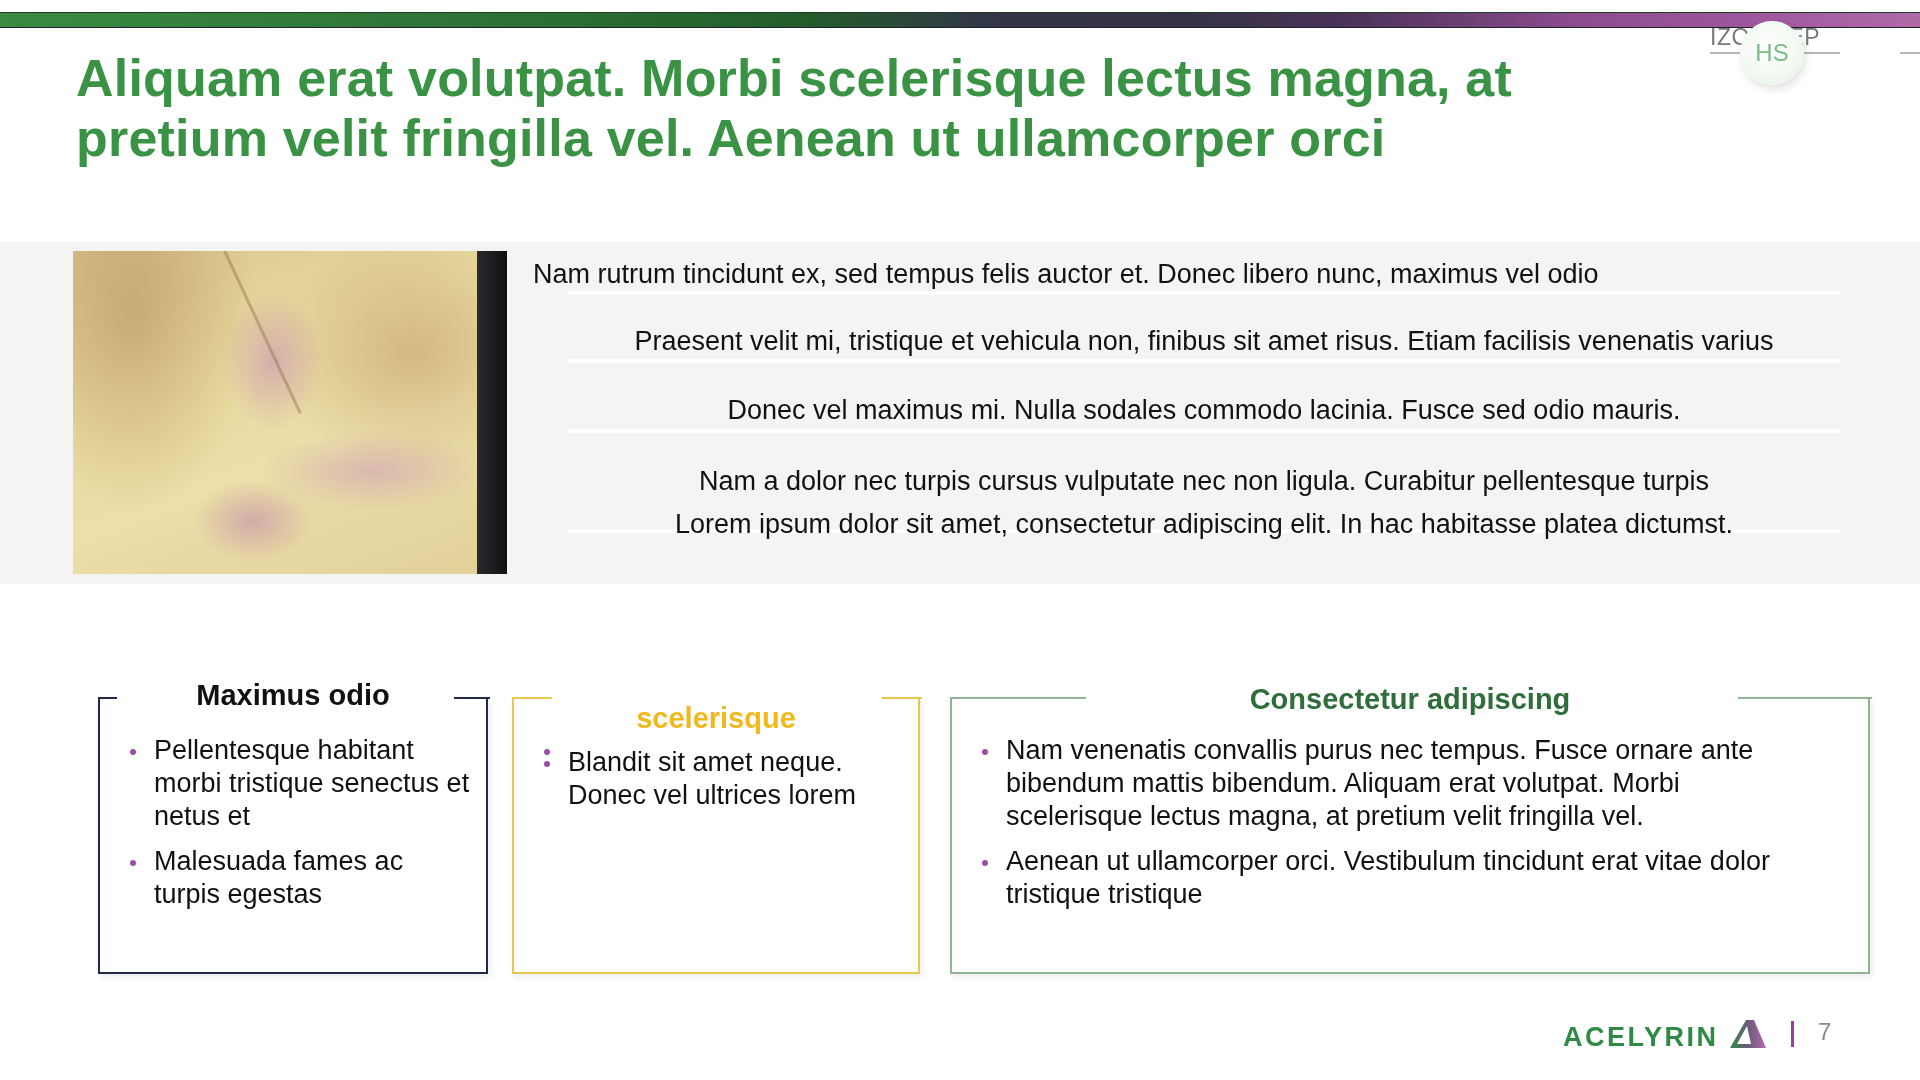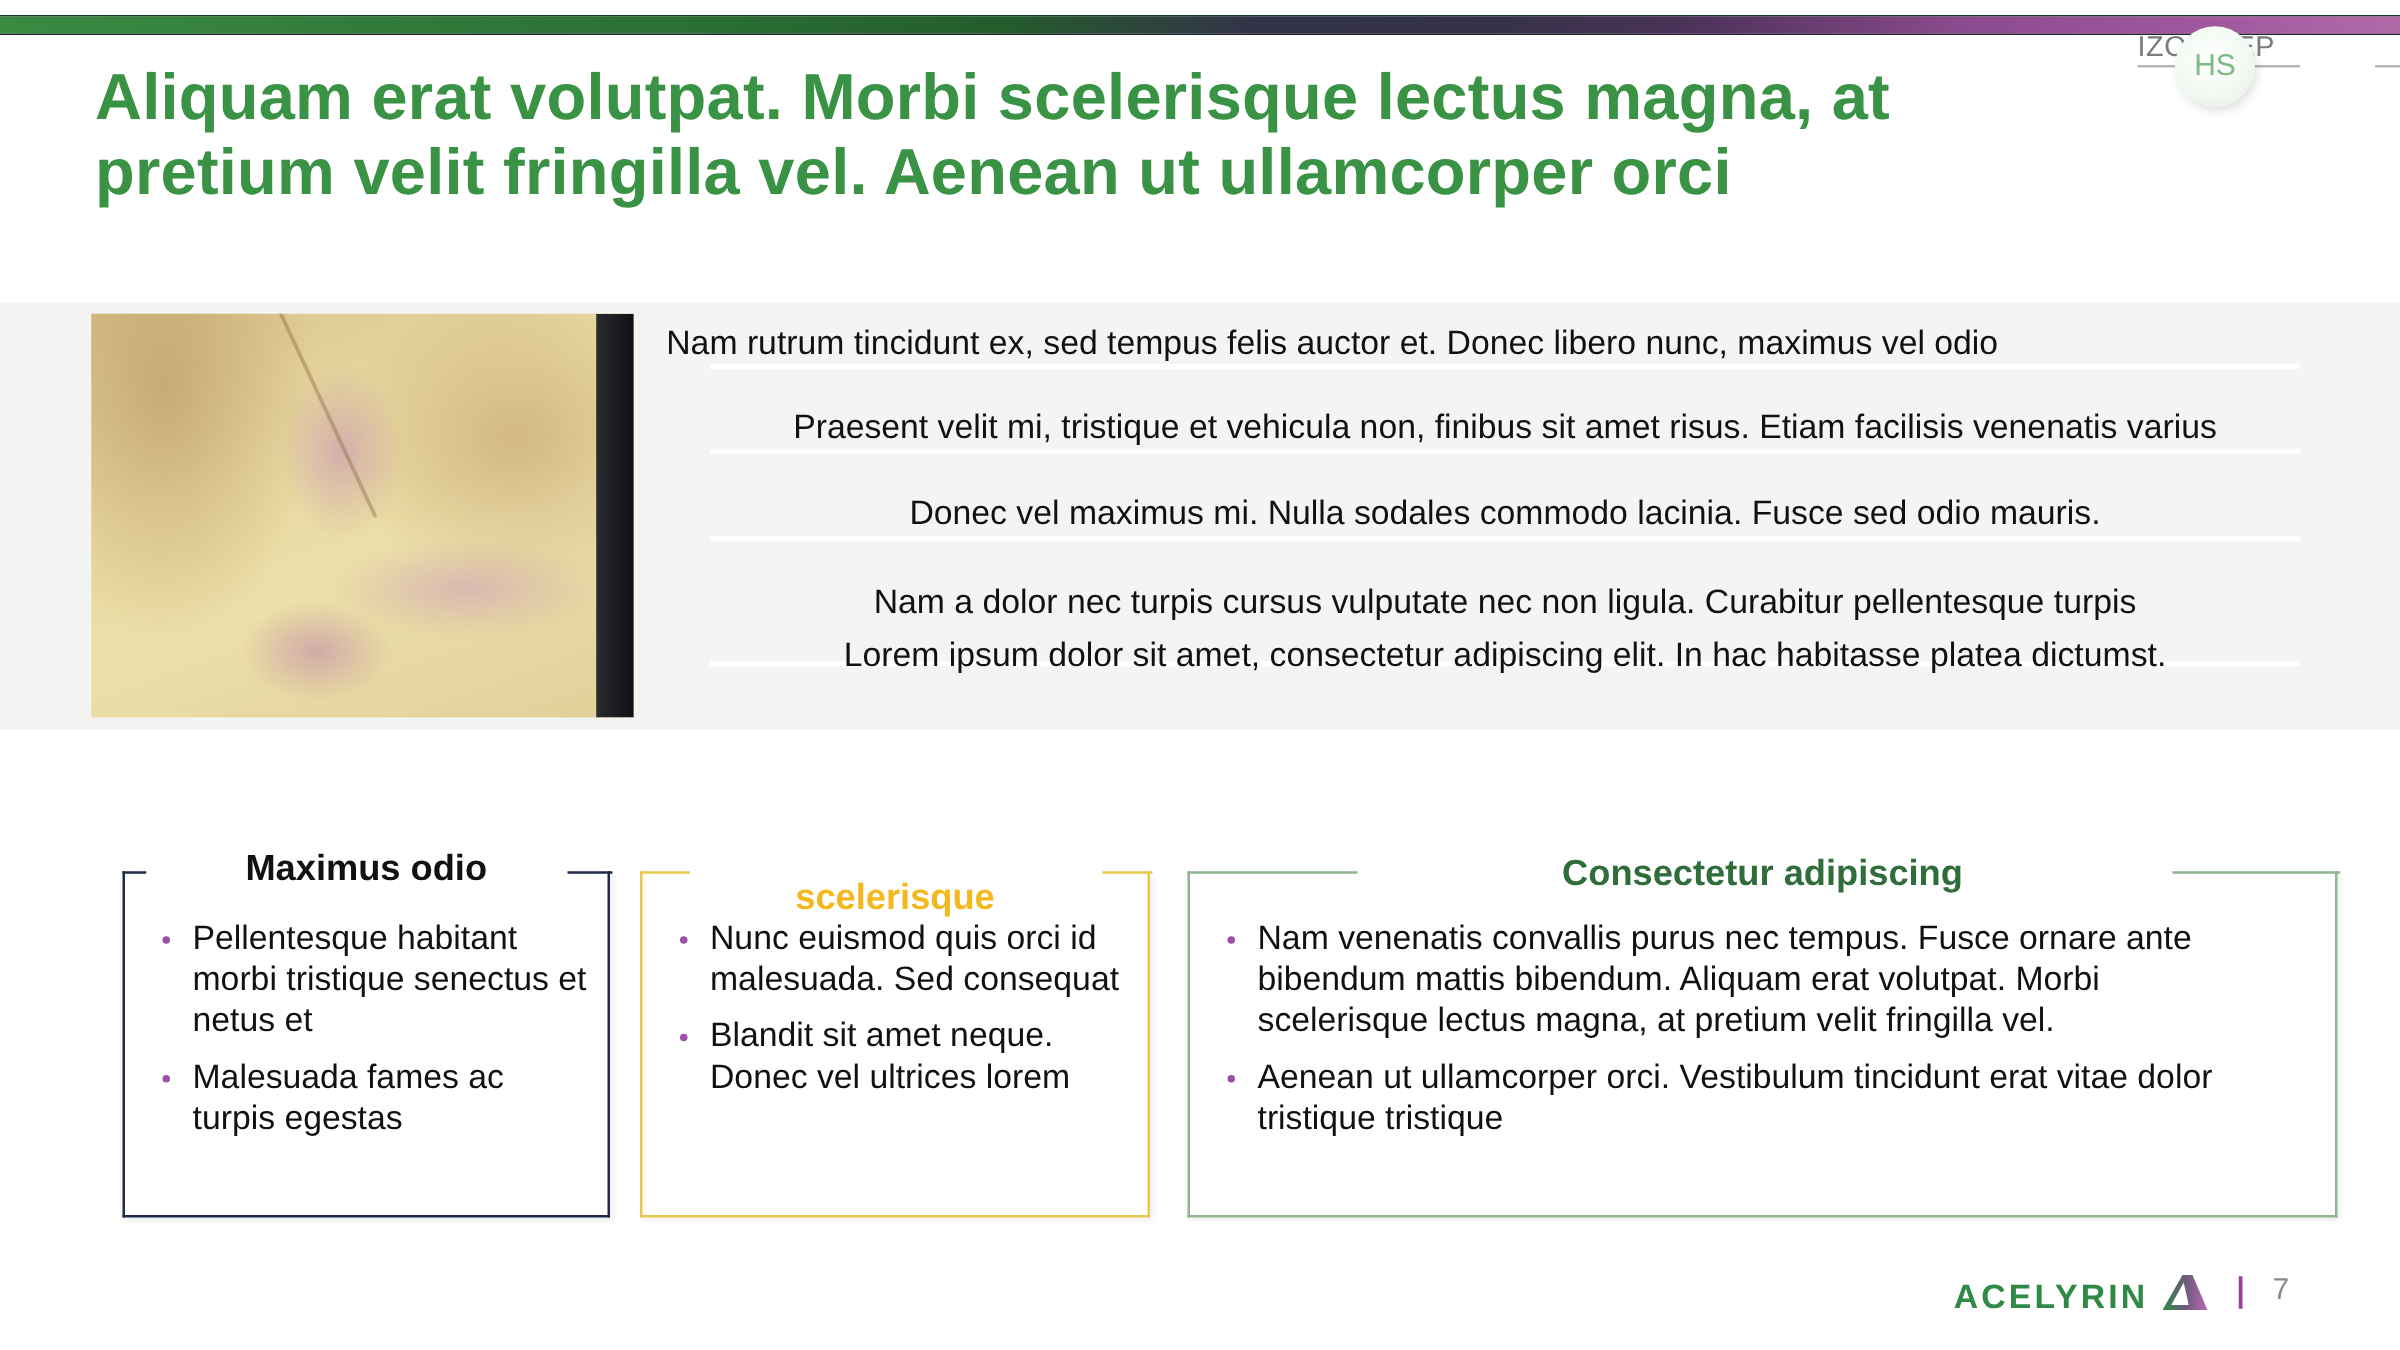--- a/index.html
+++ b/index.html
@@ -147,21 +147,21 @@
     <li><span class="bullet"></span><span>Pellentesque habitant morbi tristique senectus et netus et</span></li>
     <li><span class="bullet"></span><span>Malesuada fames ac turpis egestas</span></li>
   </ul>
 </div>
 
 <div class="card card-2">
   <div class="seg" style="left:-2px;width:40px"></div>
   <div class="seg" style="left:368px;width:40px"></div>
   <div class="card-title">scelerisque</div>
   <ul>
-    <li><span class="bullet"></span><span>Nunc euismod quis orci id malesuada. Sed consequat</span></li>
+    <li><span class="bullet"></span></li>
     <li><span class="bullet"></span><span>Blandit sit amet neque. Donec vel ultrices lorem</span></li>
   </ul>
 </div>
 
 <div class="card card-3">
   <div class="seg" style="left:-2px;width:136px"></div>
   <div class="seg" style="left:786px;width:134px"></div>
   <div class="card-title">Consectetur adipiscing</div>
   <ul style="right:60px">
     <li><span class="bullet"></span><span>Nam venenatis convallis purus nec tempus. Fusce ornare ante bibendum mattis bibendum. Aliquam erat volutpat.  Morbi scelerisque lectus magna, at pretium velit fringilla vel.</span></li>

